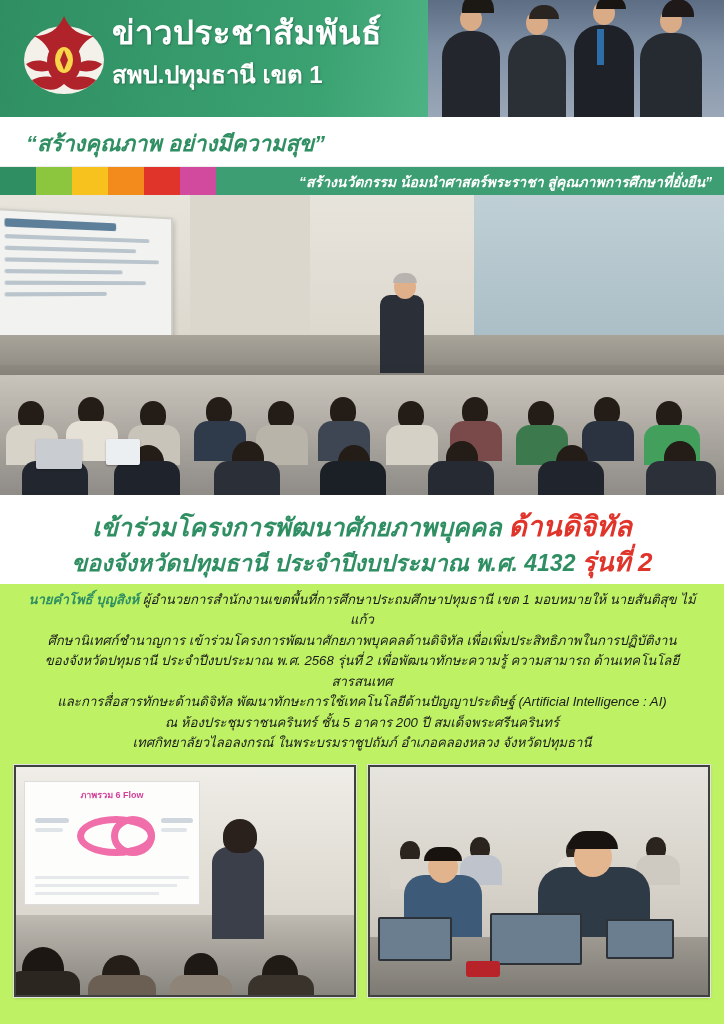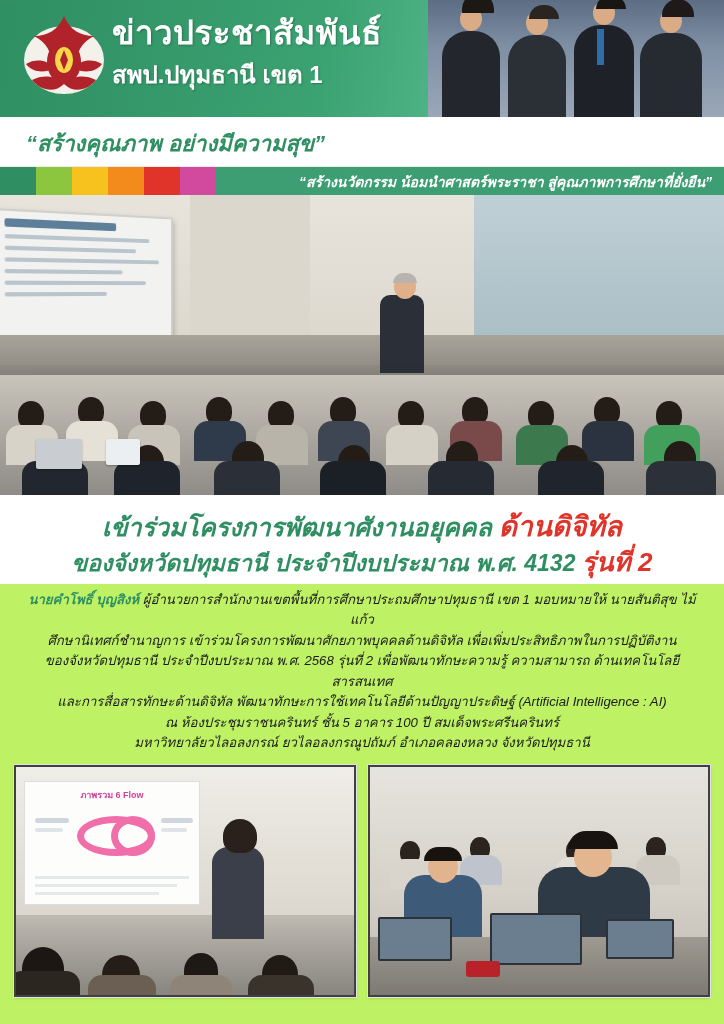--- a/index.html
+++ b/index.html
@@ -343,38 +343,38 @@
       <div class="head" style="left:664px;bottom:20px;width:32px;height:34px;"></div>
       <div class="body" style="left:646px;bottom:-12px;width:70px;height:46px;background:#2b3039;"></div>
 
       <div class="laptop" style="left:36px;bottom:26px;width:46px;height:30px;"></div>
       <div class="laptop" style="left:106px;bottom:30px;width:34px;height:26px;background:#eceff2;"></div>
     </div>
   </div>
 
   <div class="title-block">
     <div class="t-line1">
-      <span>เข้าร่วมโครงการพัฒนาศังานอยุคคล</span>
+      <span>เข้าร่วมโครงการพัฒนาศักยภาพบุคคล</span>
       <span class="hl">ด้านดิจิทัล</span>
     </div>
     <div class="t-line2">
       <span>ของจังหวัดปทุมธานี ประจำปีงบประมาณ พ.ศ. 4132</span>
       <span class="hl">รุ่นที่ 2</span>
     </div>
   </div>
 
   <div class="body-text">
     <p>
       <span class="name">นายคำโพธิ์ บุญสิงห์</span><span> ผู้อำนวยการสำนักงานเขตพื้นที่การศึกษาประถมศึกษาปทุมธานี เขต 1 มอบหมายให้ นายสันติสุข ไม้แก้ว</span>
     </p>
     <p><span>ศึกษานิเทศก์ชำนาญการ เข้าร่วมโครงการพัฒนาศักยภาพบุคคลด้านดิจิทัล เพื่อเพิ่มประสิทธิภาพในการปฏิบัติงาน</span></p>
     <p><span>ของจังหวัดปทุมธานี ประจำปีงบประมาณ พ.ศ. 2568 รุ่นที่ 2 เพื่อพัฒนาทักษะความรู้ ความสามารถ ด้านเทคโนโลยีสารสนเทศ</span></p>
     <p><span>และการสื่อสารทักษะด้านดิจิทัล พัฒนาทักษะการใช้เทคโนโลยีด้านปัญญาประดิษฐ์ (Artificial Intelligence : AI)</span></p>
-    <p><span>ณ ห้องประชุมราชนครินทร์ ชั้น 5 อาคาร 100 ปี สมเด็จพระศรีนครินทร์</span></p>
-    <p><span>มหาวิทยาลัยวไลอลงกรณ์ ยวไลอลงกรณูปถัมภ์ อำเภอคลองหลวง จังหวัดปทุมธานี</span></p>
+    <p><span>ณ ห้องประชุมราชนครินทร์ ชั้น 5 อาคาร 200 ปี สมเด็จพระศรีนครินทร์</span></p>
+    <p><span>เทศกิทยาลัยวไลอลงกรณ์ ในพระบรมราชูปถัมภ์ อำเภอคลองหลวง จังหวัดปทุมธานี</span></p>
   </div>
 
   <div class="photos">
 
     <div class="photo">
       <div class="ph1-wall"></div>
       <div class="ph1-floor"></div>
       <div class="ph1-slide">
         <div class="st">ภาพรวม 6 Flow</div>
         <div class="ph1-loop"></div>

